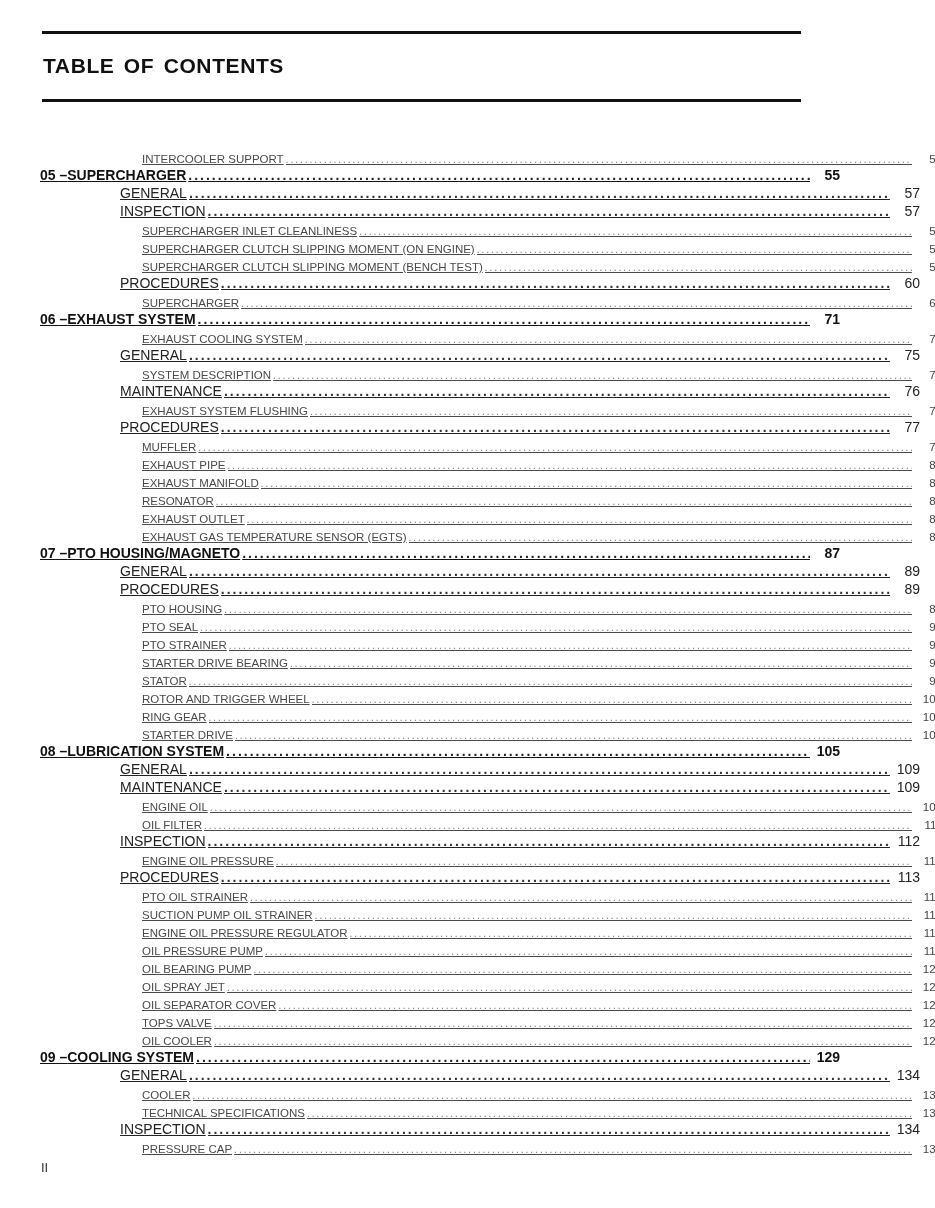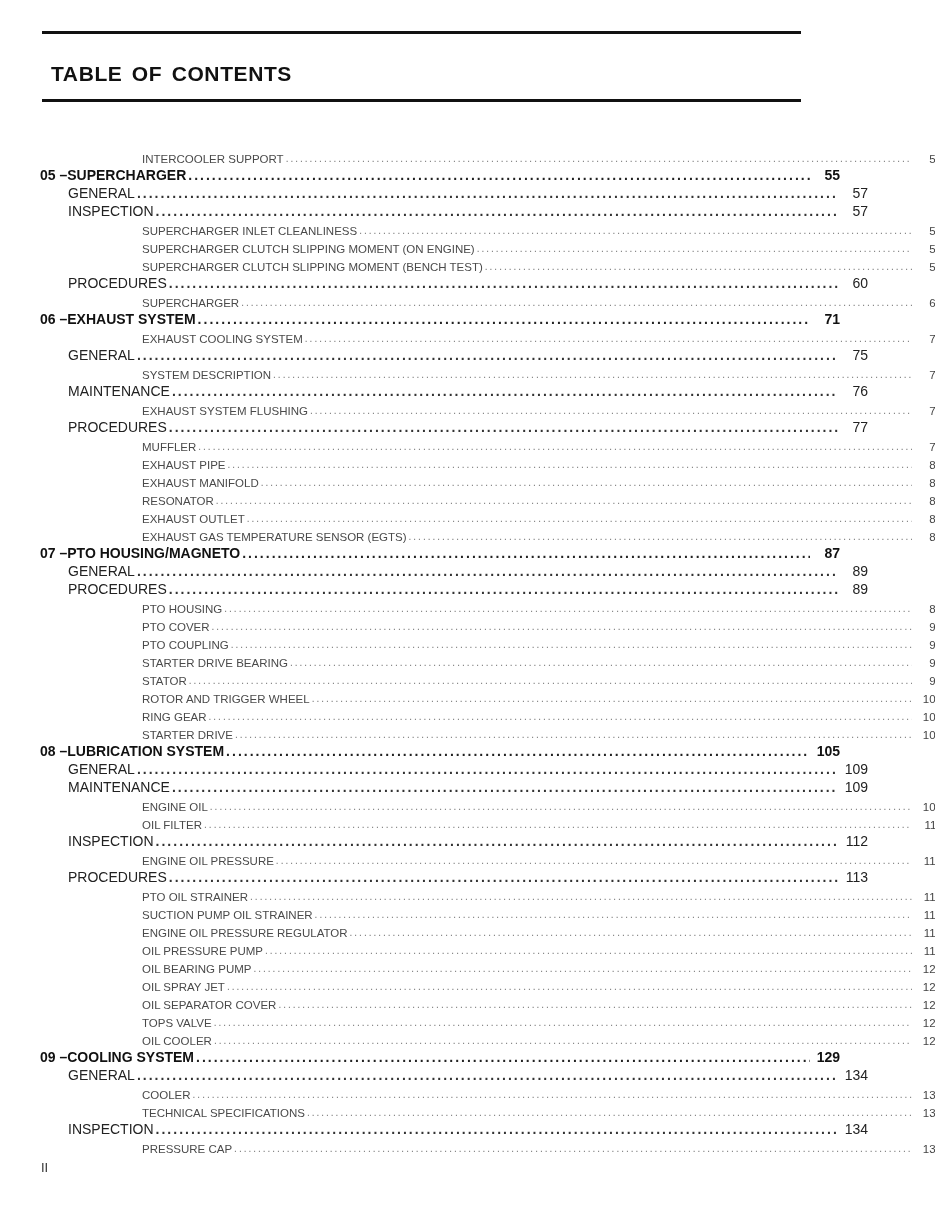--- a/index.html
+++ b/index.html
@@ -4,46 +4,46 @@
 <style>
   html, body { margin: 0; padding: 0; background: #ffffff; }
   body {
     width: 935px; height: 1208px; position: relative; overflow: hidden;
     font-family: "Liberation Sans", "DejaVu Sans", sans-serif; color: #1a1a1a;
   }
   .rule { position: absolute; left: 42px; width: 759px; height: 3px; background: #111; }
   .rule.top { top: 31px; }
   .rule.bottom { top: 99px; }
   .title {
-    position: absolute; left: 43px; top: 54px; margin: 8px;
+    position: absolute; left: 43px; top: 54px; margin: 0;
     font-family: "Liberation Sans", sans-serif; font-weight: bold; font-size: 21px;
     letter-spacing: 0.6px; word-spacing: 3px; color: #111;
   }
   .toc { position: absolute; left: 0; top: 147px; width: 935px; }
   .row {
     position: relative; height: 18px; display: flex; align-items: flex-end;
     width: 800px;
   }
   .row .label-wrap {
-    display: flex; align-items: flex-start; flex: 1 1 auto; overflow: hidden; white-space: nowrap;
+    display: flex; align-items: center; flex: 1 1 auto; overflow: hidden; white-space: nowrap; text-decoration: underline;
   }
   .row .prefix { display: inline-block; white-space: nowrap; }
   .row .label { white-space: nowrap; }
   .row .leader {
     flex: 1 1 auto; overflow: hidden; white-space: nowrap; margin-left: 2px; margin-right: 6px;
     letter-spacing: 2px;
   }
   .row .page { flex: 0 0 auto; text-align: right; min-width: 24px; }
 
   .lvl1 { padding-left: 40px; font-weight: bold; font-size: 14px; color: #111; }
   .lvl1 .prefix { width: 36px; }
   .lvl1 .leader { color: #222; font-weight: bold; }
   .lvl1 .page { font-size: 14px; font-weight: bold; }
 
-  .lvl2 { padding-left: 68px; font-size: 14px; color: #222; }
+  .lvl2 { padding-left: 120px; font-size: 14px; color: #222; }
   .lvl2 .leader { color: #333; font-weight: bold; }
   .lvl2 .page { font-size: 14px; }
 
   .lvl3 { padding-left: 142px; font-size: 11.5px; color: #4a4a4a; }
   .lvl3 .leader { color: #777; font-size: 10px; }
   .lvl3 .page { font-size: 11.5px; color: #444; }
 
   .folio {
     position: absolute; left: 41px; top: 1160px; font-size: 13px; color: #333;
   }
@@ -236,28 +236,28 @@
     </div>
     <div class="row lvl3">
       <div class="label-wrap">
         <span class="label">PTO HOUSING</span>
         <span class="leader">............................................................................................................................................................................................................................................................................................................</span>
       </div>
       <span class="page">89</span>
     </div>
     <div class="row lvl3">
       <div class="label-wrap">
-        <span class="label">PTO COVER</span>
+        <span class="label">PTO SEAL</span>
         <span class="leader">............................................................................................................................................................................................................................................................................................................</span>
       </div>
       <span class="page">95</span>
     </div>
     <div class="row lvl3">
       <div class="label-wrap">
-        <span class="label">PTO COUPLING</span>
+        <span class="label">PTO STRAINER</span>
         <span class="leader">............................................................................................................................................................................................................................................................................................................</span>
       </div>
       <span class="page">95</span>
     </div>
     <div class="row lvl3">
       <div class="label-wrap">
         <span class="label">STARTER DRIVE BEARING</span>
         <span class="leader">............................................................................................................................................................................................................................................................................................................</span>
       </div>
       <span class="page">96</span>

